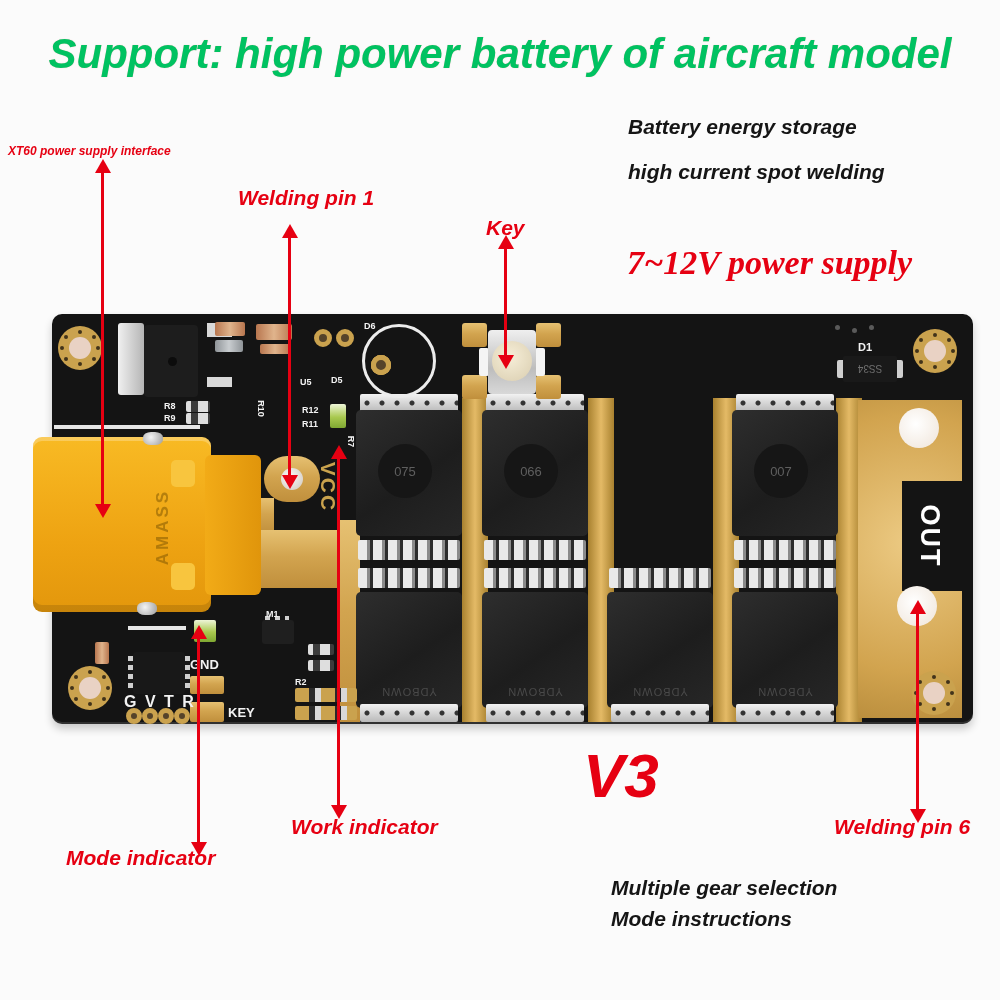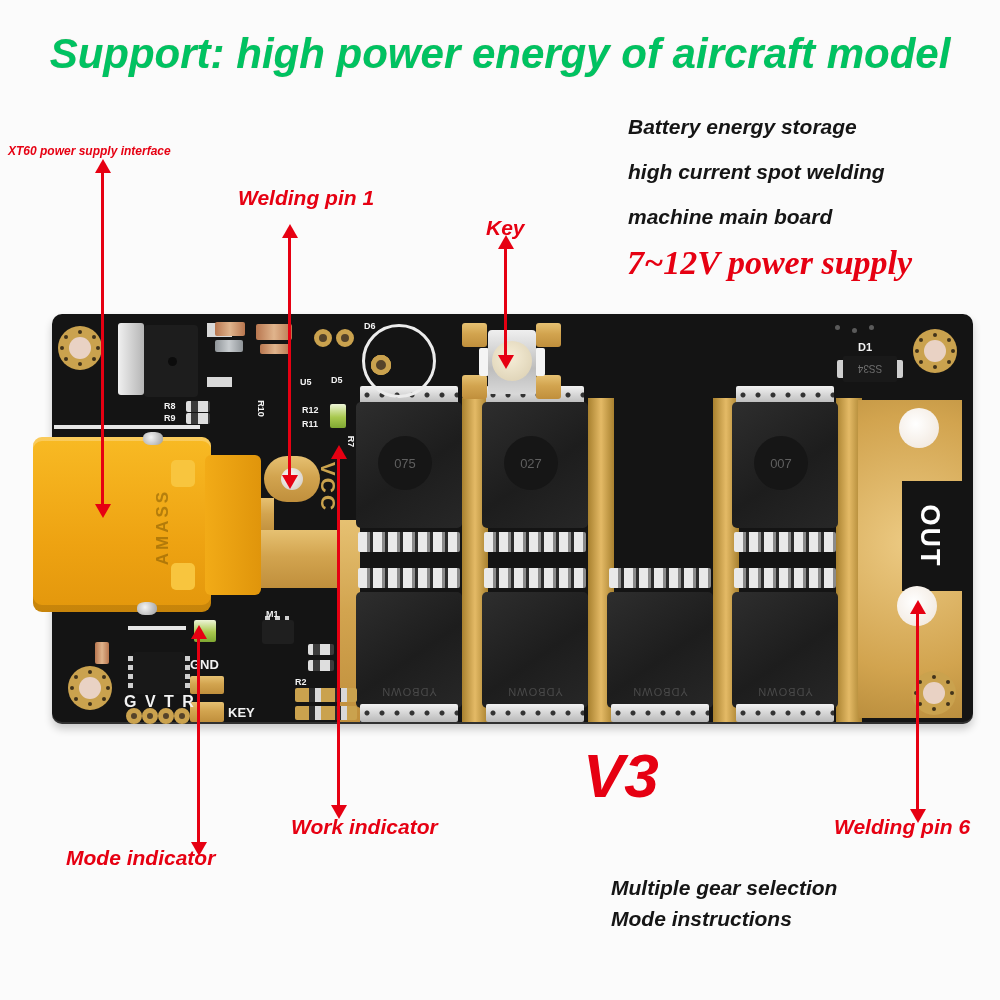--- a/index.html
+++ b/index.html
@@ -57,21 +57,21 @@
   
   .mos{width:106px;z-index:1;}
   .mos .tab{left:4px;right:4px;height:18px;border-radius:2px;
       background:linear-gradient(180deg,#f2f2f2,#b9b9b9);
       background-image:radial-gradient(circle 2px at 7px 9px,#333 0 2px,transparent 3px),
                        linear-gradient(180deg,#f2f2f2,#b9b9b9);background-size:15px 18px,100% 100%;}
   .mos .body{left:0;right:0;border-radius:5px;
       background:linear-gradient(145deg,#2e2e2e,#1d1d1d 55%,#272727);}
   .mos .legs{left:2px;right:2px;height:20px;border-radius:2px;
       background:repeating-linear-gradient(90deg,#e9e9e9 0 9px,#8a8a8a 9px 12px,#2b2b2b 12px 15px);}
-  .mos.toprow{top:72px;height:166px;text-align:right;}
+  .mos.toprow{top:80px;height:166px;text-align:right;}
   .mos.toprow .tab{top:0;} .mos.toprow .body{top:16px;height:126px;} .mos.toprow .legs{top:146px;}
   .mos.botrow{top:254px;height:154px;}
   .mos.botrow .legs{top:0;} .mos.botrow .body{top:24px;height:116px;} .mos.botrow .tab{top:136px;}
   .mark{left:22px;top:34px;width:54px;height:54px;border-radius:50%;background:#161616;
         color:#5f5f5f;font-size:13px;display:flex;align-items:center;justify-content:center;}
   .botmark{left:0;right:0;bottom:10px;text-align:center;transform:rotate(180deg);
            color:rgba(150,150,150,.35);font-size:11px;letter-spacing:1px;}
 
   
   .sk{color:#f2f2f2;font-weight:bold;font-size:9px;line-height:1;z-index:3;}
@@ -148,33 +148,32 @@
       background:repeating-linear-gradient(90deg,#cfcfcf 0 5px,transparent 5px 10px);}
   .goldrow{background:repeating-linear-gradient(90deg,#caa24e 0 14px,#2a2a2a 14px 20px,#d9d9d9 20px 26px);
       border-radius:2px;z-index:2;}
   .dotsm{width:5px;height:5px;border-radius:50%;background:#5a5a5a;z-index:2;}
 </style>
 </head>
 <body>
 
 <div id="stage">
 
-  <div class="title">Support: high power energy of aircraft model</div>
+  <div class="title">Support: high power battery of aircraft model</div>
 
   <div class="red-label lbl-xt60">XT60 power supply interface</div>
   <div class="red-label lbl-wp1">Welding pin 1</div>
   <div class="red-label lbl-key">Key</div>
   <div class="red-label lbl-work">Work indicator</div>
   <div class="red-label lbl-mode">Mode indicator</div>
   <div class="red-label lbl-wp2">Welding pin 6</div>
 
   <div class="info">
     <div>Battery energy storage</div>
     <div>high current spot welding</div>
-    <div>machine main board</div>
   </div>
   <div class="power">7~12V power supply</div>
   <div class="version">V3</div>
   <div class="features">
     <div>Multiple gear selection</div>
     <div>Mode instructions</div>
   </div>
 
   <div class="arrow ar-xt60"></div>
   <div class="arrow ar-wp1"></div>
@@ -209,21 +208,21 @@
     <div class="mos toprow" style="left:304px">
       <div class="tab"></div>
       <div class="body">
         <div class="mark">075</div>
       </div>
       <div class="legs"></div>
     </div>
     <div class="mos toprow" style="left:430px">
       <div class="tab"></div>
       <div class="body">
-        <div class="mark">027</div>
+        <div class="mark">066</div>
       </div>
       <div class="legs"></div>
     </div>
     <div class="mos toprow" style="left:680px">
       <div class="tab"></div>
       <div class="body">
         <div class="mark">007</div>
       </div>
       <div class="legs"></div>
     </div>

